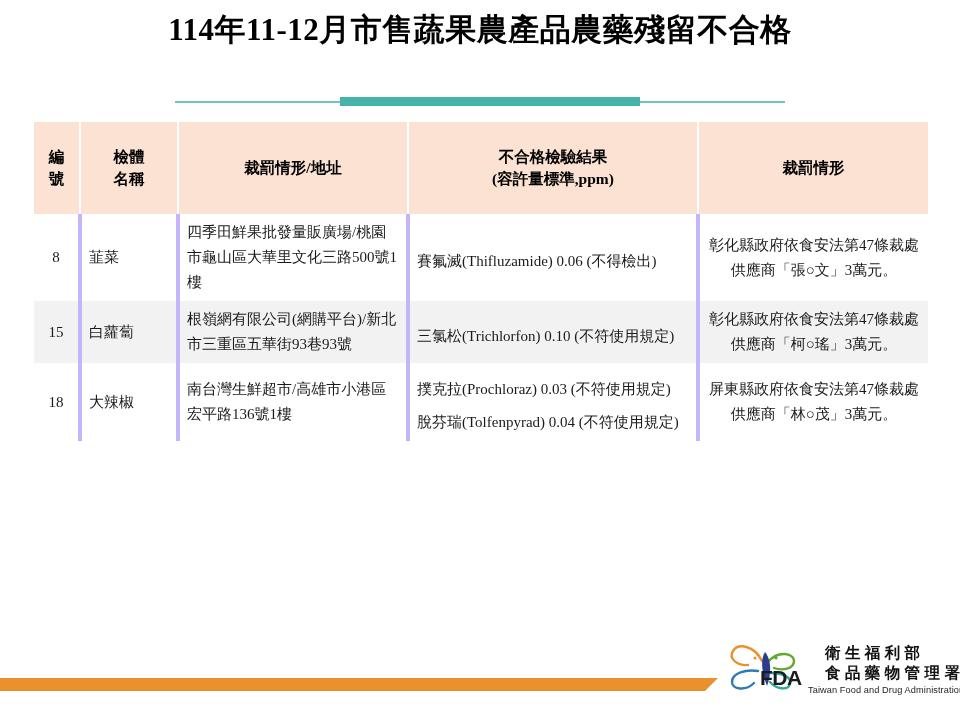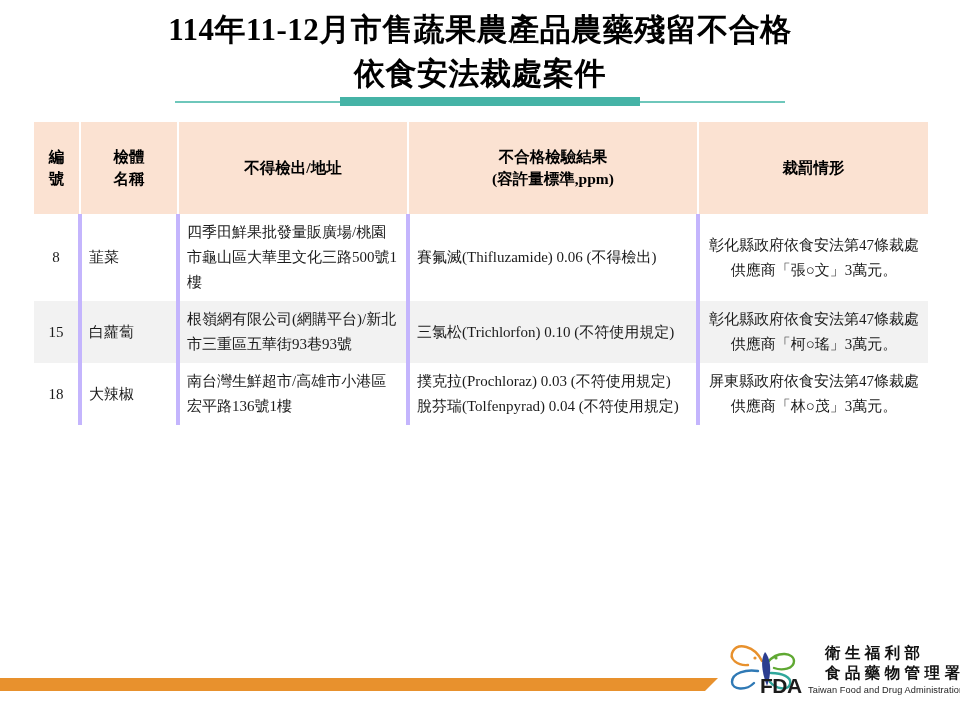--- a/index.html
+++ b/index.html
@@ -99,21 +99,21 @@
 
   .row-alt td { background: #f2f2f2; }
   .row-plain td { background: #ffffff; }
 
   .c-num   { text-align: center; }
   .c-name  { }
   .c-addr  { text-align: left; }
   .c-res   { text-align: left; }
   .c-pen   { text-align: center; }
 
-  .res-line { display: block; }
+  .res-line { display: block; margin-top: 8px; }
 
   
   .footer-bar {
     position: absolute;
     left: -4px;
     top: 678px;
     width: 722px;
     height: 13px;
     background: #e8912d;
     clip-path: polygon(0 0, 100% 0, calc(100% - 13px) 100%, 0 100%);
@@ -130,21 +130,21 @@
   .logo-mark {
     position: absolute;
     left: 0;
     top: 0;
     width: 84px;
     height: 58px;
   }
   .logo-fda-text {
     position: absolute;
     left: 38px;
-    top: 33px;
+    top: 25px;
     font-family: "Liberation Sans", sans-serif;
     font-weight: bold;
     font-size: 21px;
     letter-spacing: -0.5px;
     color: #1b1b1b;
   }
   .logo-text-block {
     position: absolute;
     left: 86px;
     top: 2px;
@@ -168,21 +168,20 @@
     color: #222222;
     white-space: nowrap;
     margin-top: 1px;
   }
 </style>
 </head>
 <body>
 
 <div class="slide-title">
   <span class="t-line">114年11-12月市售蔬果農產品農藥殘留不合格</span>
-  <span class="t-line">依食安法裁處案件</span>
 </div>
 
 <div class="divider-wrap">
   <div class="divider-thin"></div>
   <div class="divider-thick"></div>
 </div>
 
 <table class="data-table">
   <colgroup>
     <col style="width:46px">
@@ -195,21 +194,21 @@
     <tr>
       <th>
         <span>編</span><br>
         <span>號</span>
       </th>
       <th>
         <span>檢體</span><br>
         <span>名稱</span>
       </th>
       <th>
-        <span>不得檢出/地址</span>
+        <span>裁罰情形/地址</span>
       </th>
       <th>
         <span>不合格檢驗結果</span><br>
         <span>(容許量標準,ppm)</span>
       </th>
       <th>
         <span>裁罰情形</span>
       </th>
     </tr>
   </thead>

